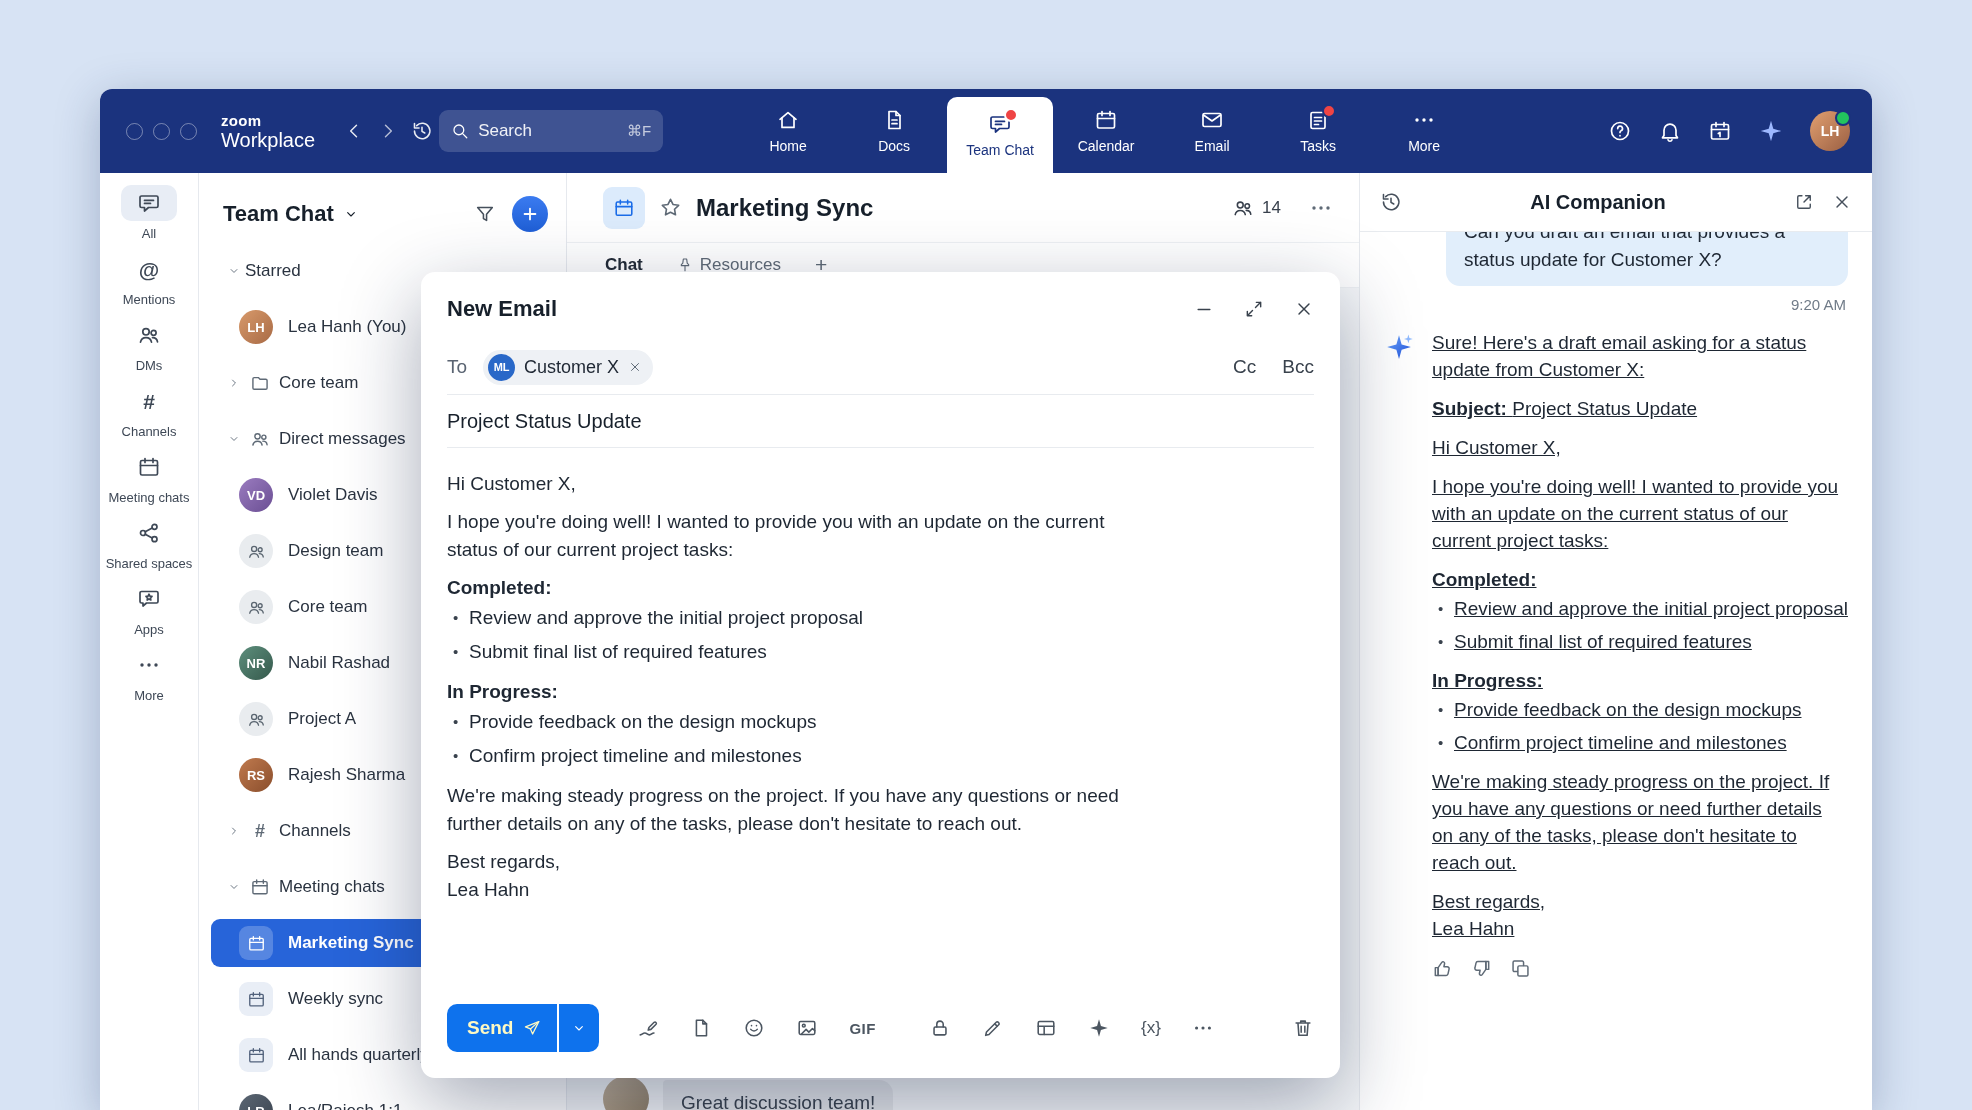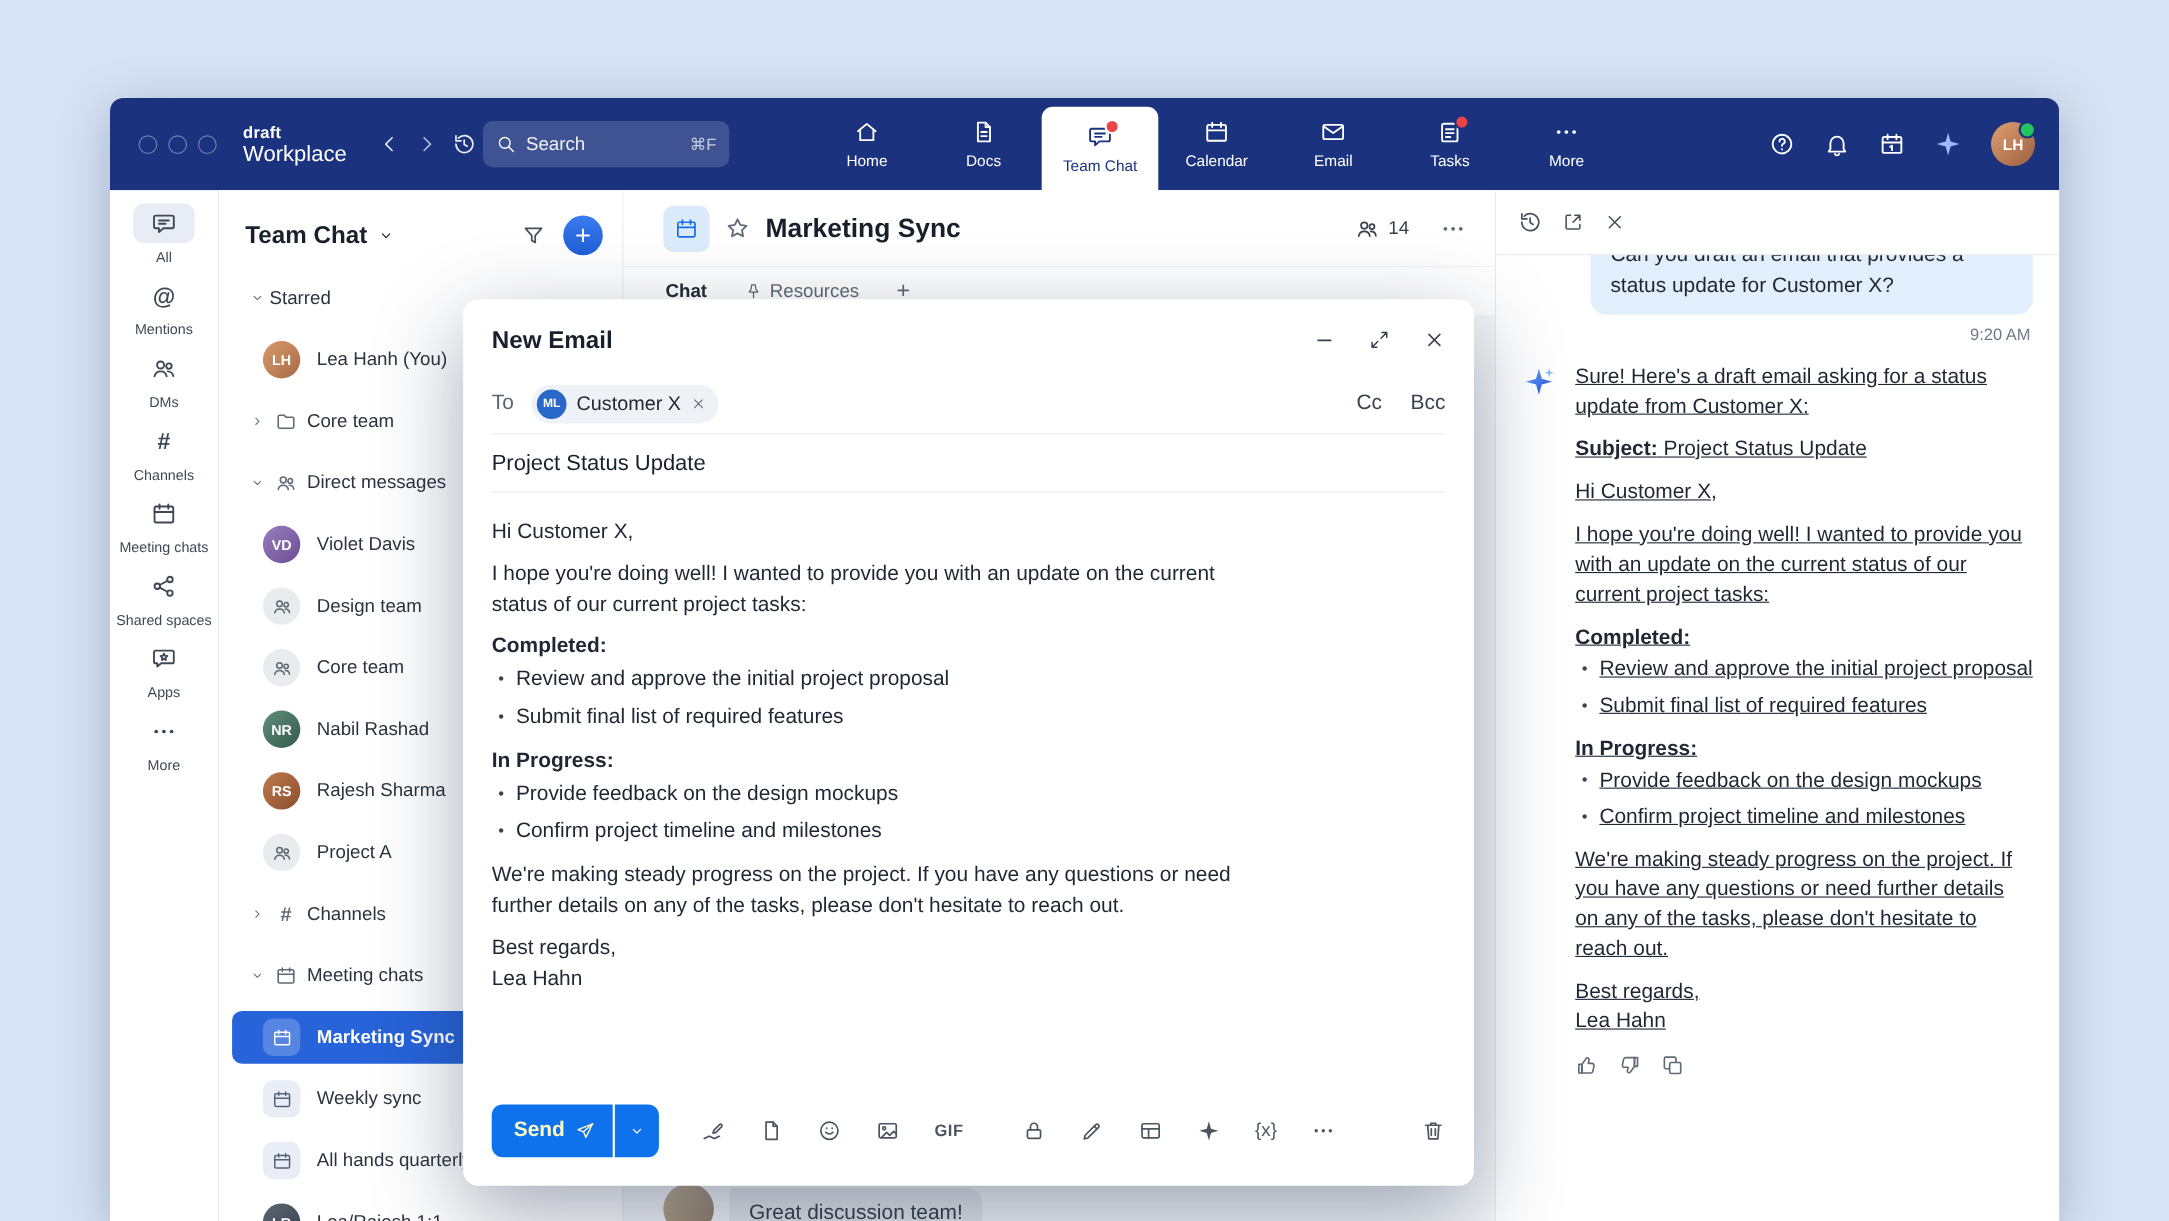--- a/index.html
+++ b/index.html
@@ -135,21 +135,21 @@
 <div class="desktop">
   <div class="window">
 
     <header class="topbar">
       <div class="tlights">
         <span class="tl"></span>
         <span class="tl"></span>
         <span class="tl"></span>
       </div>
       <div class="logo">
-        <div class="logo-zoom">draft</div>
+        <div class="logo-zoom">zoom</div>
         <div class="logo-wp">Workplace</div>
       </div>
       <button class="navbtn">
         <svg class="ic" width="20" height="20" viewBox="0 0 24 24">
             <path d="M15 5l-7 7 7 7"></path>
           </svg>
       </button>
       <button class="navbtn" style="opacity:.75">
         <svg class="ic" width="20" height="20" viewBox="0 0 24 24">
             <path d="M9 5l7 7-7 7"></path>
@@ -437,33 +437,33 @@
                 <path d="M15.5 14.6a5 5 0 0 1 5 4.3"></path>
               </svg>
             </span>
           <span class="ilabel">Core team</span>
         </div>
         <div class="row r-item">
           <span class="avatar av-nr">NR</span>
           <span class="ilabel">Nabil Rashad</span>
         </div>
         <div class="row r-item">
-          <span class="avatar av-rs">RS</span>
-          <span class="ilabel">Rajesh Sharma</span>
-        </div>
-        <div class="row r-item">
           <span class="avatar team">
               <svg class="ic" width="19" height="19" viewBox="0 0 24 24">
                 <circle cx="9" cy="8.8" r="3.2"></circle>
                 <path d="M3.5 19.2a5.6 5.6 0 0 1 11 0"></path>
                 <circle cx="16.6" cy="9.8" r="2.5"></circle>
                 <path d="M15.5 14.6a5 5 0 0 1 5 4.3"></path>
               </svg>
             </span>
           <span class="ilabel">Project A</span>
+        </div>
+        <div class="row r-item">
+          <span class="avatar av-rs">RS</span>
+          <span class="ilabel">Rajesh Sharma</span>
         </div>
         <div class="row">
           <span class="caret">
               <svg class="ic" width="14" height="14" viewBox="0 0 24 24">
                 <path d="M9.5 7l5 5-5 5"></path>
               </svg>
             </span>
           <span class="gicon">
               <span class="glyph">#</span>
             </span>
@@ -572,20 +572,21 @@
 
       <aside class="ai-panel">
         <div class="ai-header">
           <button class="ai-hbtn">
             <svg class="ic" width="22" height="22" viewBox="0 0 24 24">
                 <path d="M3.8 12a8.4 8.4 0 1 0 2.4-5.9"></path>
                 <path d="M3.8 3.8v5h5"></path>
                 <path d="M12 8v4.4l3 1.8"></path>
               </svg>
           </button>
+          <span class="ai-title">AI Companion</span>
           <button class="ai-hbtn">
             <svg class="ic" width="20" height="20" viewBox="0 0 24 24">
                 <path d="M9.5 4.5H6A1.5 1.5 0 0 0 4.5 6v12A1.5 1.5 0 0 0 6 19.5h12a1.5 1.5 0 0 0 1.5-1.5v-3.5"></path>
                 <path d="M14 4.5h5.5V10M19.5 4.5L12 12"></path>
               </svg>
           </button>
           <button class="ai-hbtn">
             <svg class="ic" width="20" height="20" viewBox="0 0 24 24">
                 <path d="M6 6l12 12M18 6L6 18"></path>
               </svg>

